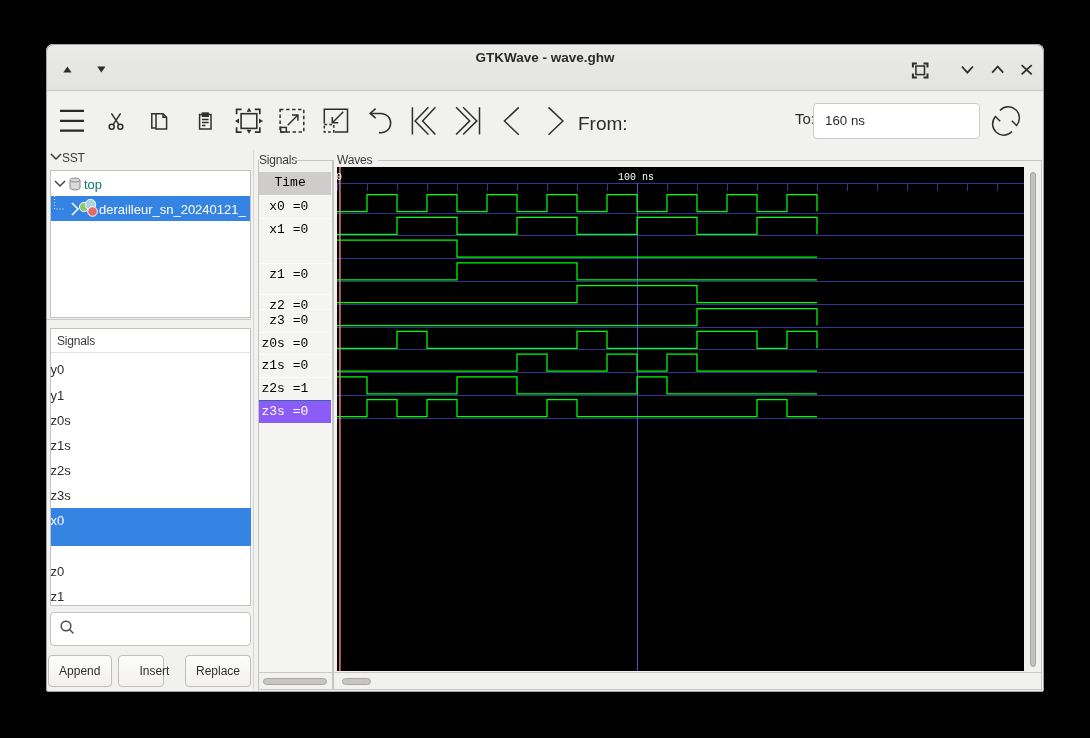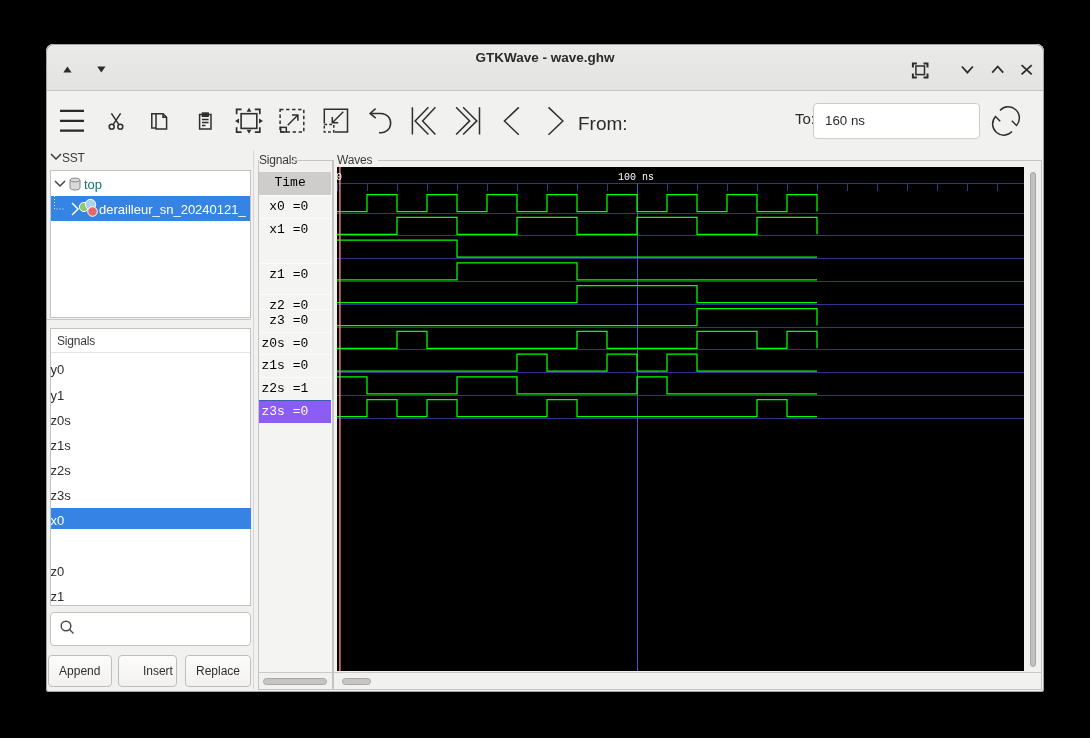--- a/index.html
+++ b/index.html
@@ -134,30 +134,30 @@
 
  <div class="panelbox" style="left:4px;top:283.5px;width:201px;height:278.5px;"></div>
  <div class="lbl" style="left:11px;top:289.5px;">Signals</div>
  <div class="abs" style="left:5px;top:308px;width:199px;height:1px;background:#e4e3e2;"></div>
 <div class="lrow" style="left:4.5px;top:313.4px;width:200px;height:25.1px;line-height:25.1px;">y0</div>
 <div class="lrow" style="left:4.5px;top:338.6px;width:200px;height:25.1px;line-height:25.1px;">y1</div>
 <div class="lrow" style="left:4.5px;top:363.8px;width:200px;height:25.1px;line-height:25.1px;">z0s</div>
 <div class="lrow" style="left:4.5px;top:388.9px;width:200px;height:25.1px;line-height:25.1px;">z1s</div>
 <div class="lrow" style="left:4.5px;top:414.1px;width:200px;height:25.1px;line-height:25.1px;">z2s</div>
 <div class="lrow" style="left:4.5px;top:439.2px;width:216px;height:25.1px;line-height:25.1px;">z3s</div>
-<div class="lrow sel" style="left:4.5px;top:464.3px;width:200px;height:21px;line-height:25.1px;">x0</div>
+<div class="lrow sel" style="left:4.5px;top:464.3px;width:200px;height:38px;line-height:25.1px;">x0</div>
 <div class="lrow" style="left:4.5px;top:514.7px;width:200px;height:25.1px;line-height:25.1px;">z0</div>
 <div class="lrow" style="left:4.5px;top:539.8px;width:200px;height:25.1px;line-height:25.1px;">z1</div>
  <div class="panelbox" style="left:4px;top:567.5px;width:201px;height:34.5px;border-radius:4px;"></div>
  <svg width="22" height="22" style="left:12px;top:574px;">
    <circle cx="8" cy="8" r="4.8" stroke="#4a4a4a" fill="none" stroke-width="1.5"></circle>
    <path d="M11.5,11.5 L15.5,15.5" stroke="#4a4a4a" stroke-width="1.5"></path>
  </svg>
  <div class="btn" style="left:2px;top:610.5px;width:63.5px;">Append</div>
- <div class="btn" style="left:72.4px;top:610.5px;width:59px;padding-left:20px;">Insert</div>
+ <div class="btn" style="left:72.4px;top:610.5px;width:46px;padding-left:20px;">Insert</div>
  <div class="btn" style="left:139px;top:610.5px;width:66px;">Replace</div>
 
  <div class="abs" style="left:207px;top:106px;width:1px;height:539px;background:#d7d6d5;"></div>
 
  <div class="lbl" style="left:213px;top:108.5px;">Signals</div>
  <div class="abs" style="left:246px;top:115.5px;width:39.5px;height:1px;background:#c5c4c3;"></div>
  <div class="abs" style="left:211.5px;top:115.5px;width:1px;height:529.5px;background:#c5c4c3;"></div>
  <div class="abs" style="left:285.5px;top:115.5px;width:1px;height:529.5px;background:#c5c4c3;"></div>
  <div class="abs" style="left:212px;top:645px;width:74.5px;height:1px;background:#c5c4c3;"></div>
  <div class="abs" style="left:213px;top:150.8px;width:72.5px;height:477px;background:#f4f4f3;"></div>

